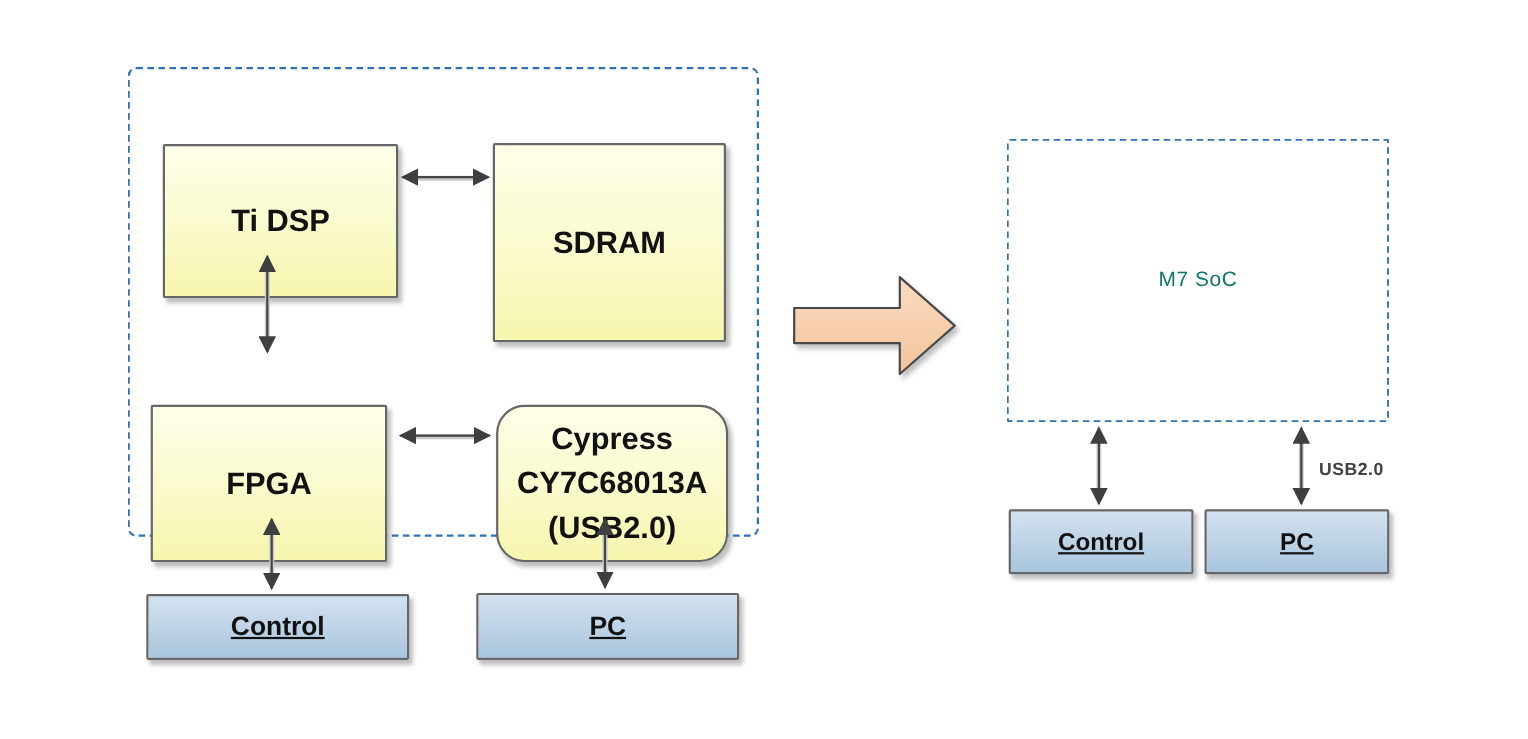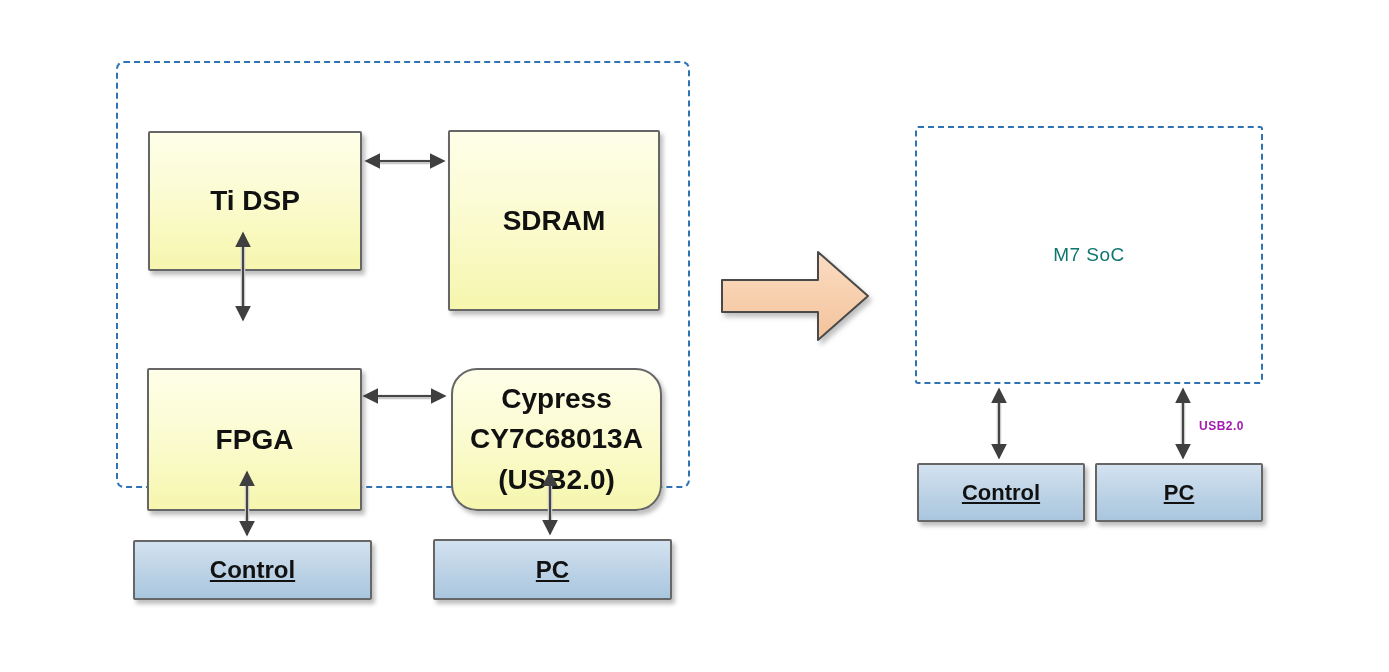--- a/index.html
+++ b/index.html
@@ -35,21 +35,21 @@
     background:linear-gradient(180deg,#D3E2F0 0%,#C2D6E8 40%,#A9C6DE 100%);
     font-size:24px;
     text-decoration:underline;
   }
   .box.blue.small{font-size:22px;}
   .multiline{white-space:pre-line;line-height:1.45;}
   .soc-label{
     font-size:19px;font-weight:400;color:#0f766e;letter-spacing:0.5px;
   }
   .usb-label{
-    font-size:12px;font-weight:700;color:#a21caf;letter-spacing:0.5px;
+    font-size:16px;font-weight:700;color:#404040;letter-spacing:0.5px;
   }
   svg.connectors{position:absolute;left:0;top:0;pointer-events:none;}
 </style>
 </head>
 <body>
 
 <div class="canvas">
 
   <div class="abs dashed left" style="left:116px;top:61px;width:574px;height:427px;"></div>
 
@@ -58,21 +58,21 @@
   </div>
 
   <div class="abs box yellow" style="left:148px;top:87px;width:214px;height:140px;">
     <span>Ti DSP</span>
   </div>
 
   <div class="abs box yellow" style="left:448px;top:86px;width:212px;height:181px;">
     <span>SDRAM</span>
   </div>
 
-  <div class="abs box yellow" style="left:147px;top:324px;width:215px;height:143px;">
+  <div class="abs box yellow" style="left:137px;top:324px;width:215px;height:143px;">
     <span>FPGA</span>
   </div>
 
   <div class="abs box yellow" style="left:451px;top:324px;width:211px;height:143px;border-radius:26px;">
     <span class="multiline">Cypress
 CY7C68013A
 (USB2.0)</span>
   </div>
 
   <div class="abs box blue" style="left:133px;top:540px;width:239px;height:60px;">

